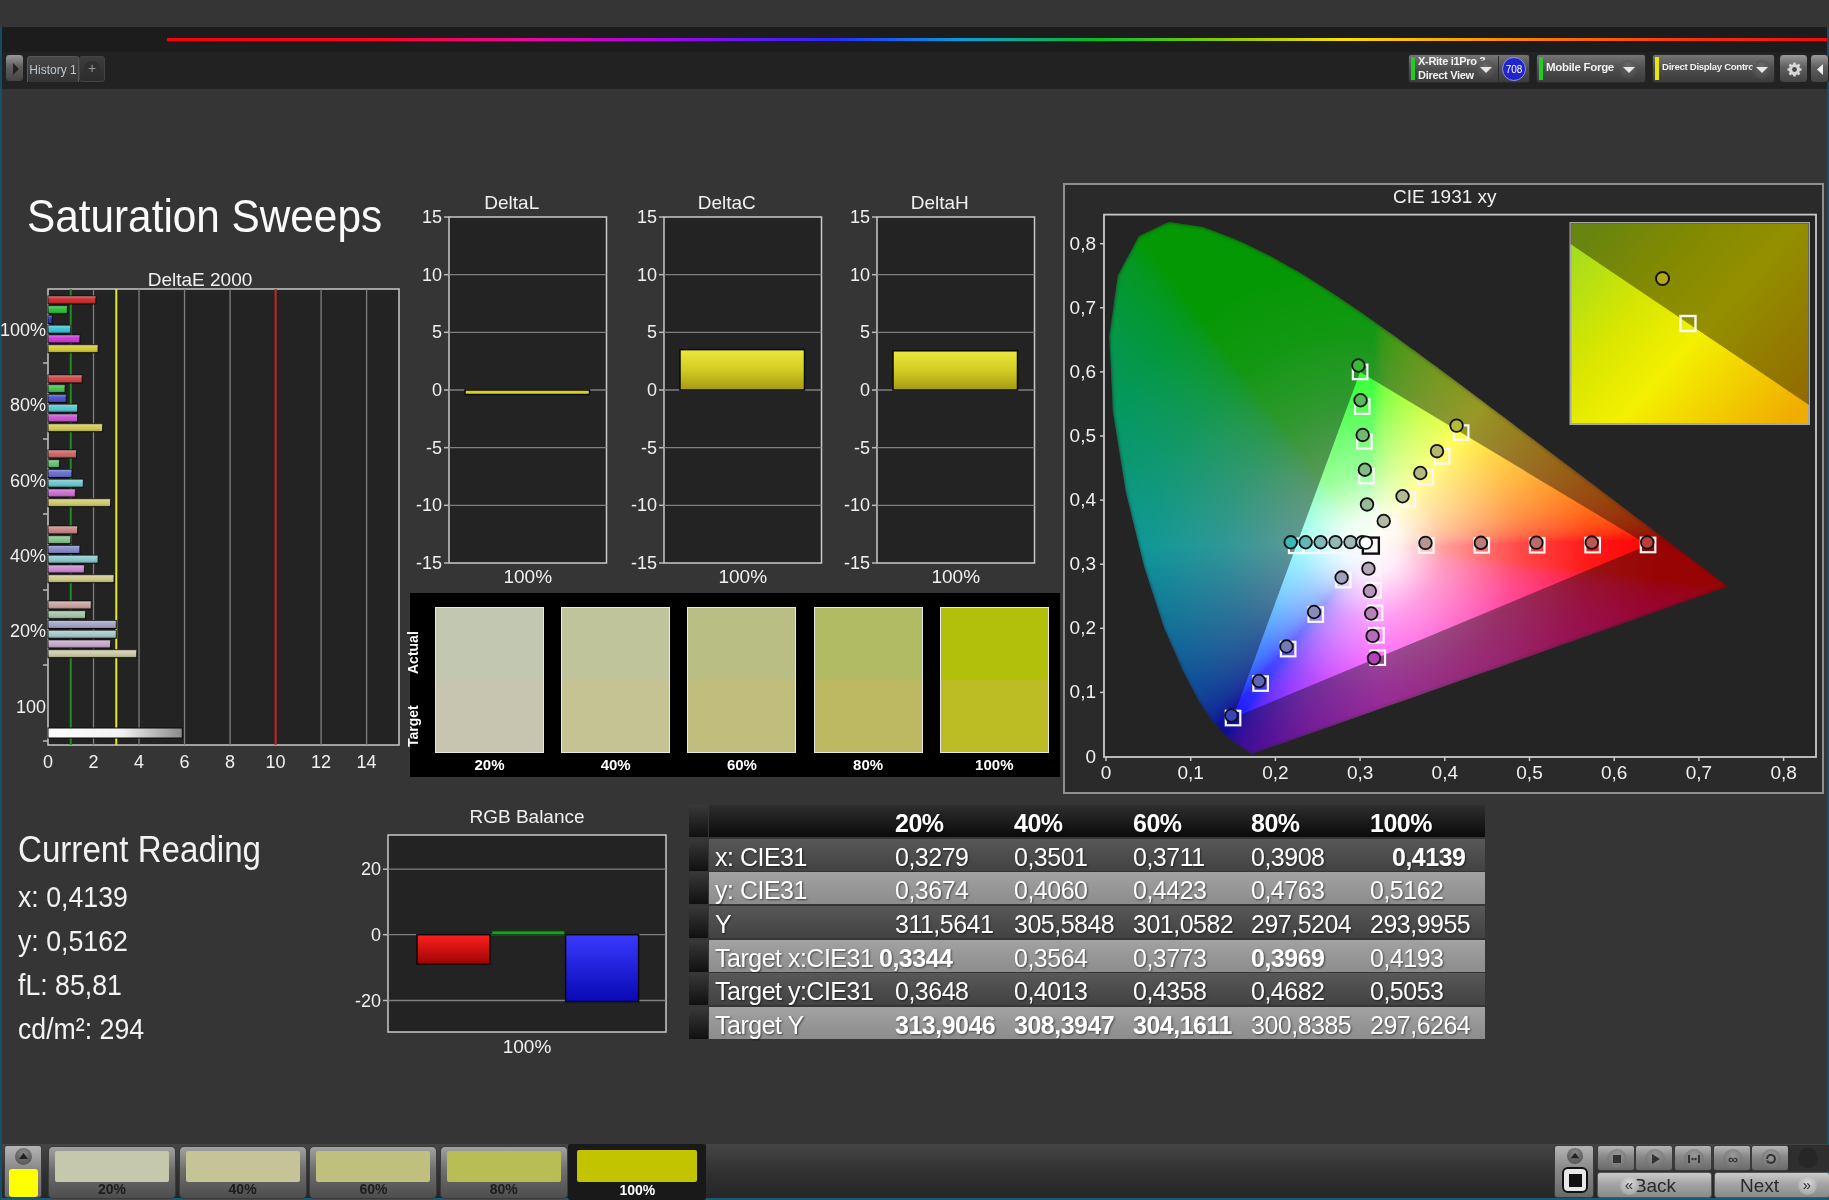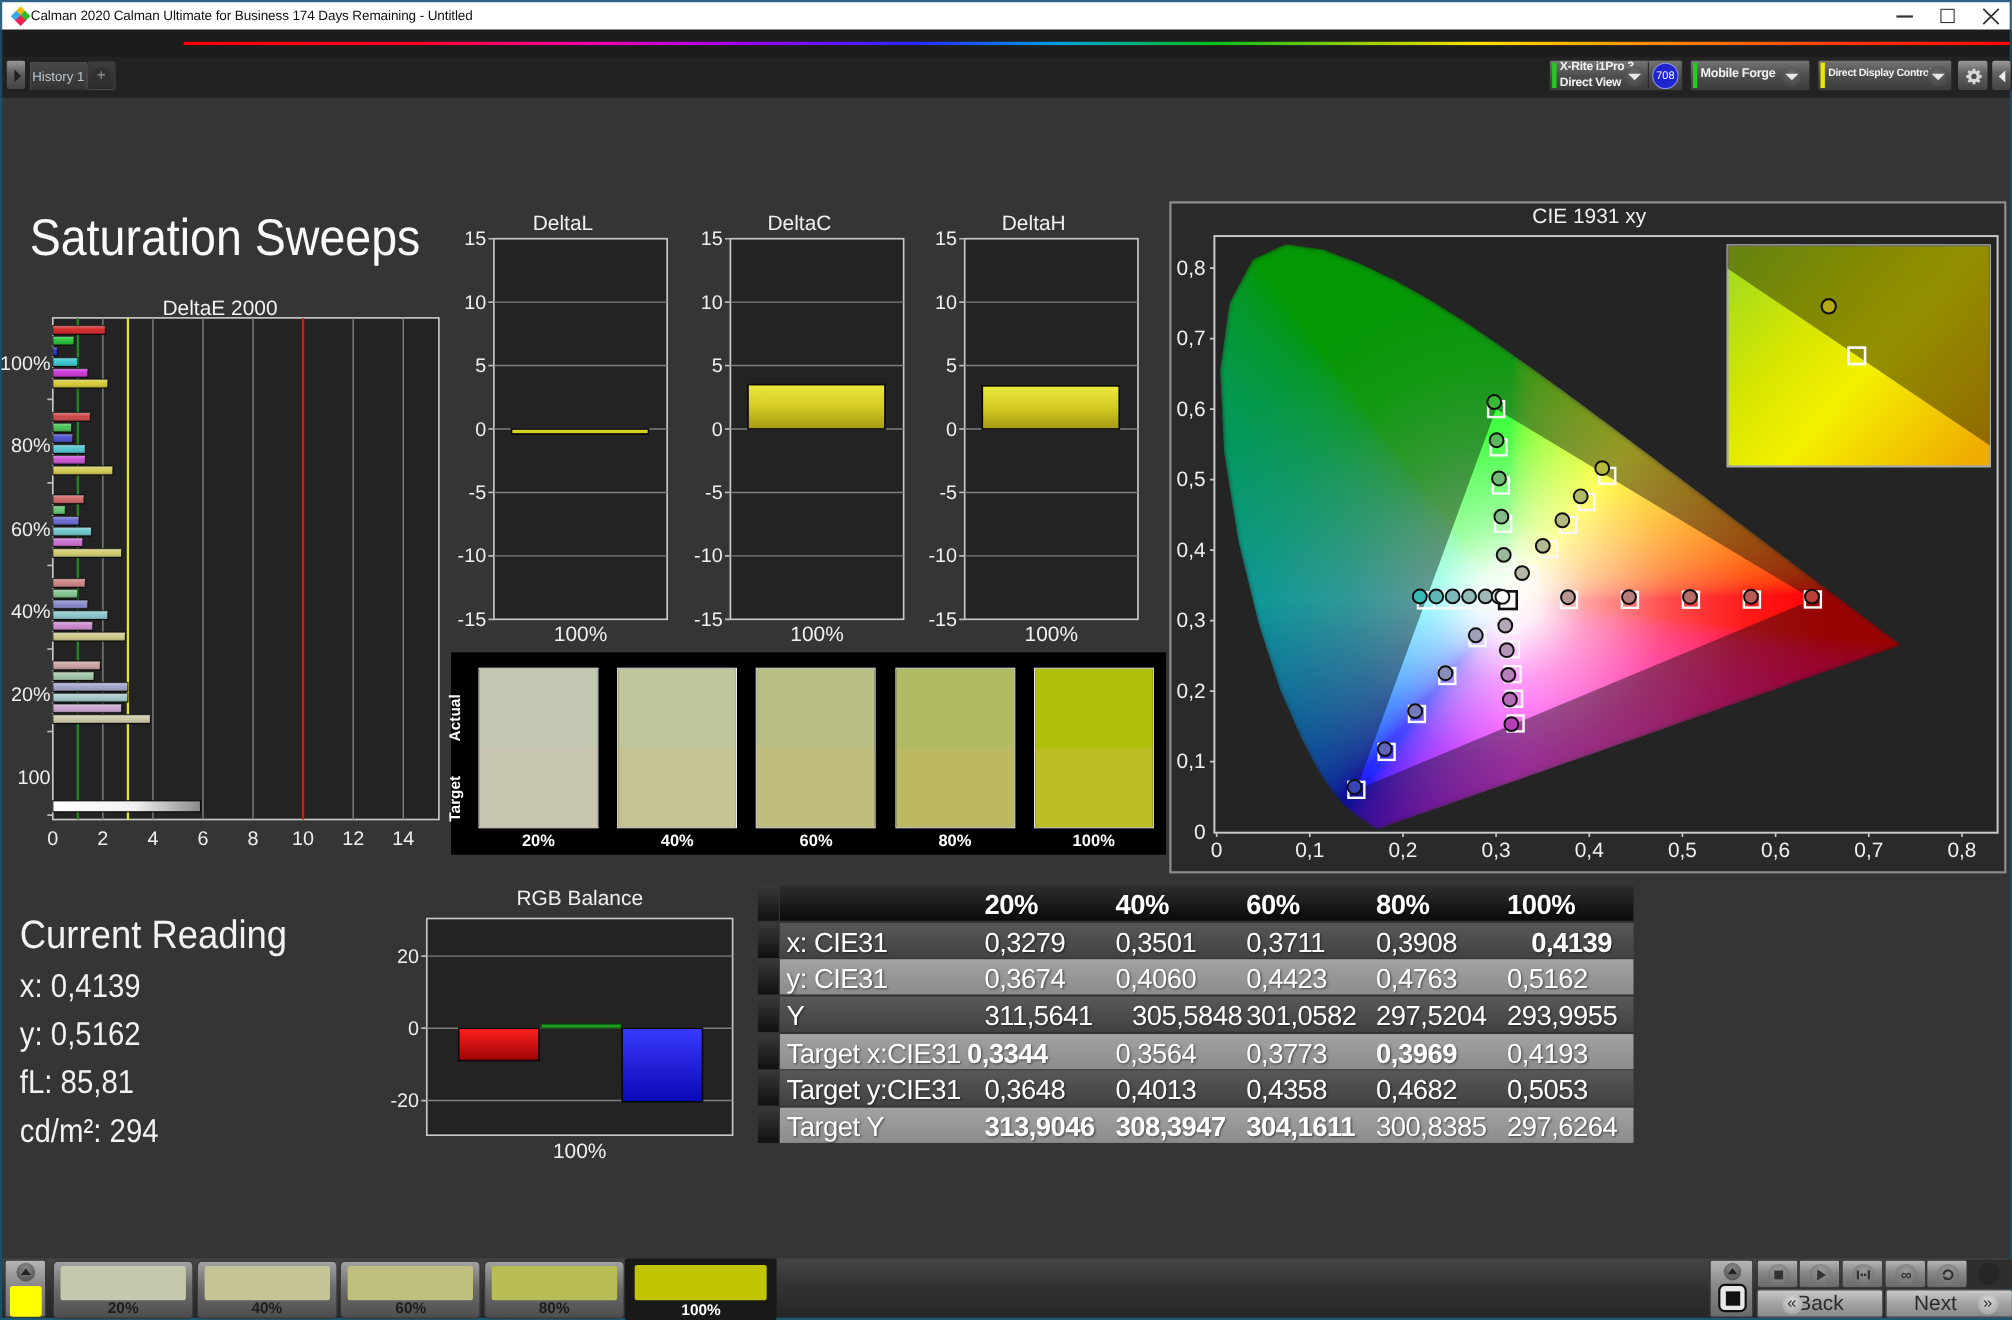--- a/index.html
+++ b/index.html
@@ -70,34 +70,20 @@
 #swsel .lb { position:absolute; left:0; right:0; bottom:2px; text-align:center;
   font-size:14px; font-weight:bold; color:#fff; }
 .gbtn { position:absolute; background:linear-gradient(#b5b5b5,#888 45%,#6a6a6a);
   border:1px solid #3a3a3a; border-radius:3px; }
 .navbtn { position:absolute; background:linear-gradient(#cccccc,#a5a5a5 45%,#8a8a8a);
   border:1px solid #555; border-radius:3px; color:#2a2a2a; font-size:19px; text-align:center; }
 .chev { position:absolute; top:3px; width:19px; height:19px; border-radius:50%; font-size:15px; line-height:18px;
   background:radial-gradient(circle at 50% 35%,#d8d8d8,#9a9a9a); }
 </style></head><body>
 <div id="page">
-    <div id="titlebar">
-      <svg class="abs" style="left:8px;top:4px" width="18" height="18" viewBox="0 0 18 18">
-        <rect x="5.2" y="1.2" width="7" height="7" fill="#f5b800" transform="rotate(45 8.7 4.7)"></rect>
-        <rect x="1.2" y="5.2" width="7" height="7" fill="#35aaee" transform="rotate(45 4.7 8.7)"></rect>
-        <rect x="9.2" y="5.2" width="7" height="7" fill="#2fbb2f" transform="rotate(45 12.7 8.7)"></rect>
-        <rect x="5.2" y="9.2" width="7" height="7" fill="#ee2058" transform="rotate(45 8.7 12.7)"></rect>
-      </svg>
-      <div id="titletext">Calman 2020 Calman Ultimate for Business 174 Days Remaining - Untitled</div>
-      <div class="abs" style="left:1722px;top:12px;width:15px;height:1.6px;background:#333"></div>
-      <div class="abs" style="left:1762px;top:6px;width:13px;height:13px;border:1.6px solid #333"></div>
-      <svg class="abs" style="left:1800px;top:5px" width="16" height="16" viewBox="0 0 16 16">
-        <path d="M1 1 L15 15 M15 1 L1 15" stroke="#333" stroke-width="1.6"></path>
-      </svg>
-    </div>
     <div id="logobar">
       <div id="rainbow"></div>
       <div id="calbtn">
         <svg class="abs" style="left:20px;top:3px" width="19" height="19" viewBox="0 0 24 24">
           <g transform="rotate(45 12 12)">
             <rect x="3.5" y="3.5" width="17" height="17" fill="none" stroke="#fff" stroke-width="3"></rect>
             <rect x="7.5" y="7.5" width="3.6" height="3.6" fill="#fff"></rect>
             <rect x="12.9" y="7.5" width="3.6" height="3.6" fill="#fff"></rect>
             <rect x="7.5" y="12.9" width="3.6" height="3.6" fill="#fff"></rect>
             <rect x="12.9" y="12.9" width="3.6" height="3.6" fill="#fff"></rect>
@@ -901,21 +887,21 @@
           <div class="tnum" style="left:424px;font-weight:normal">0,4423</div>
           <div class="tnum" style="left:542px;font-weight:normal">0,4763</div>
           <div class="tnum" style="left:661px;font-weight:normal">0,5162</div>
         </div>
       </div>
       <div class="trow rowdark" style="top:101px">
         <div class="tcap"></div>
         <div class="tbody">
           <div class="tlabel">Y</div>
           <div class="tnum" style="left:186px;font-weight:normal">311,5641</div>
-          <div class="tnum" style="left:320px;font-weight:normal">305,5848</div>
+          <div class="tnum" style="left:305px;font-weight:normal">305,5848</div>
           <div class="tnum" style="left:424px;font-weight:normal">301,0582</div>
           <div class="tnum" style="left:542px;font-weight:normal">297,5204</div>
           <div class="tnum" style="left:661px;font-weight:normal">293,9955</div>
         </div>
       </div>
       <div class="trow rowlight" style="top:135px">
         <div class="tcap"></div>
         <div class="tbody">
           <div class="tlabel">Target x:CIE31</div>
           <div class="tnum" style="left:170px;font-weight:bold">0,3344</div>

